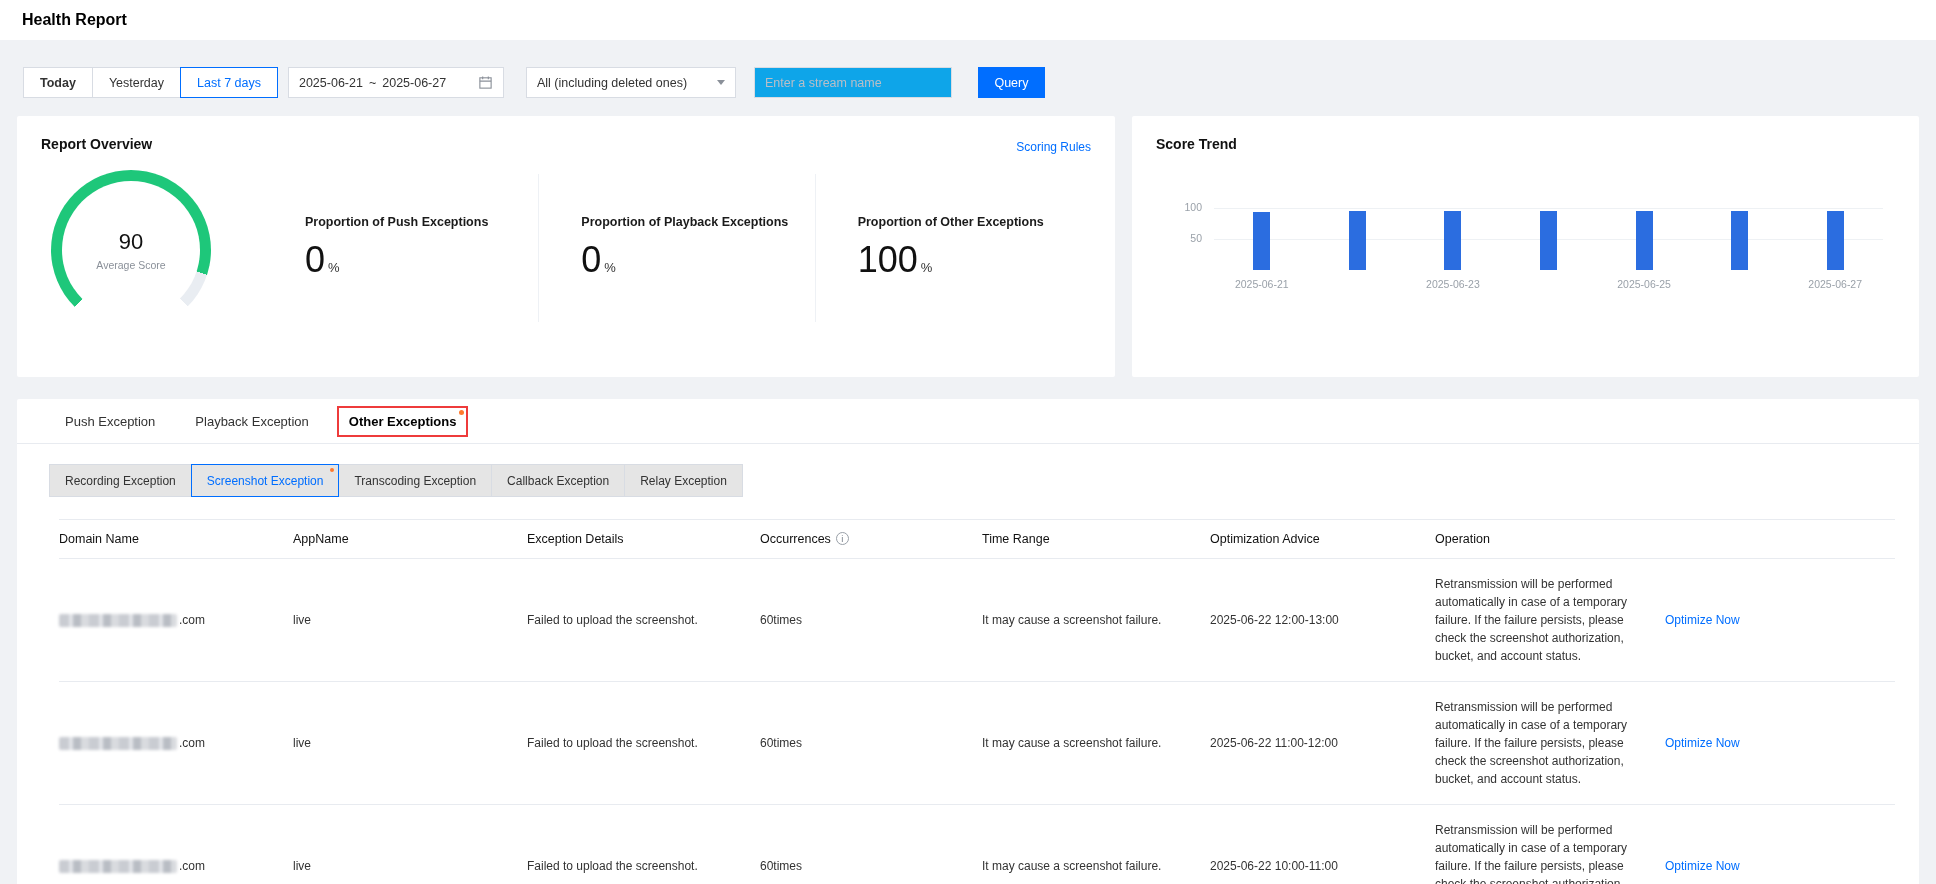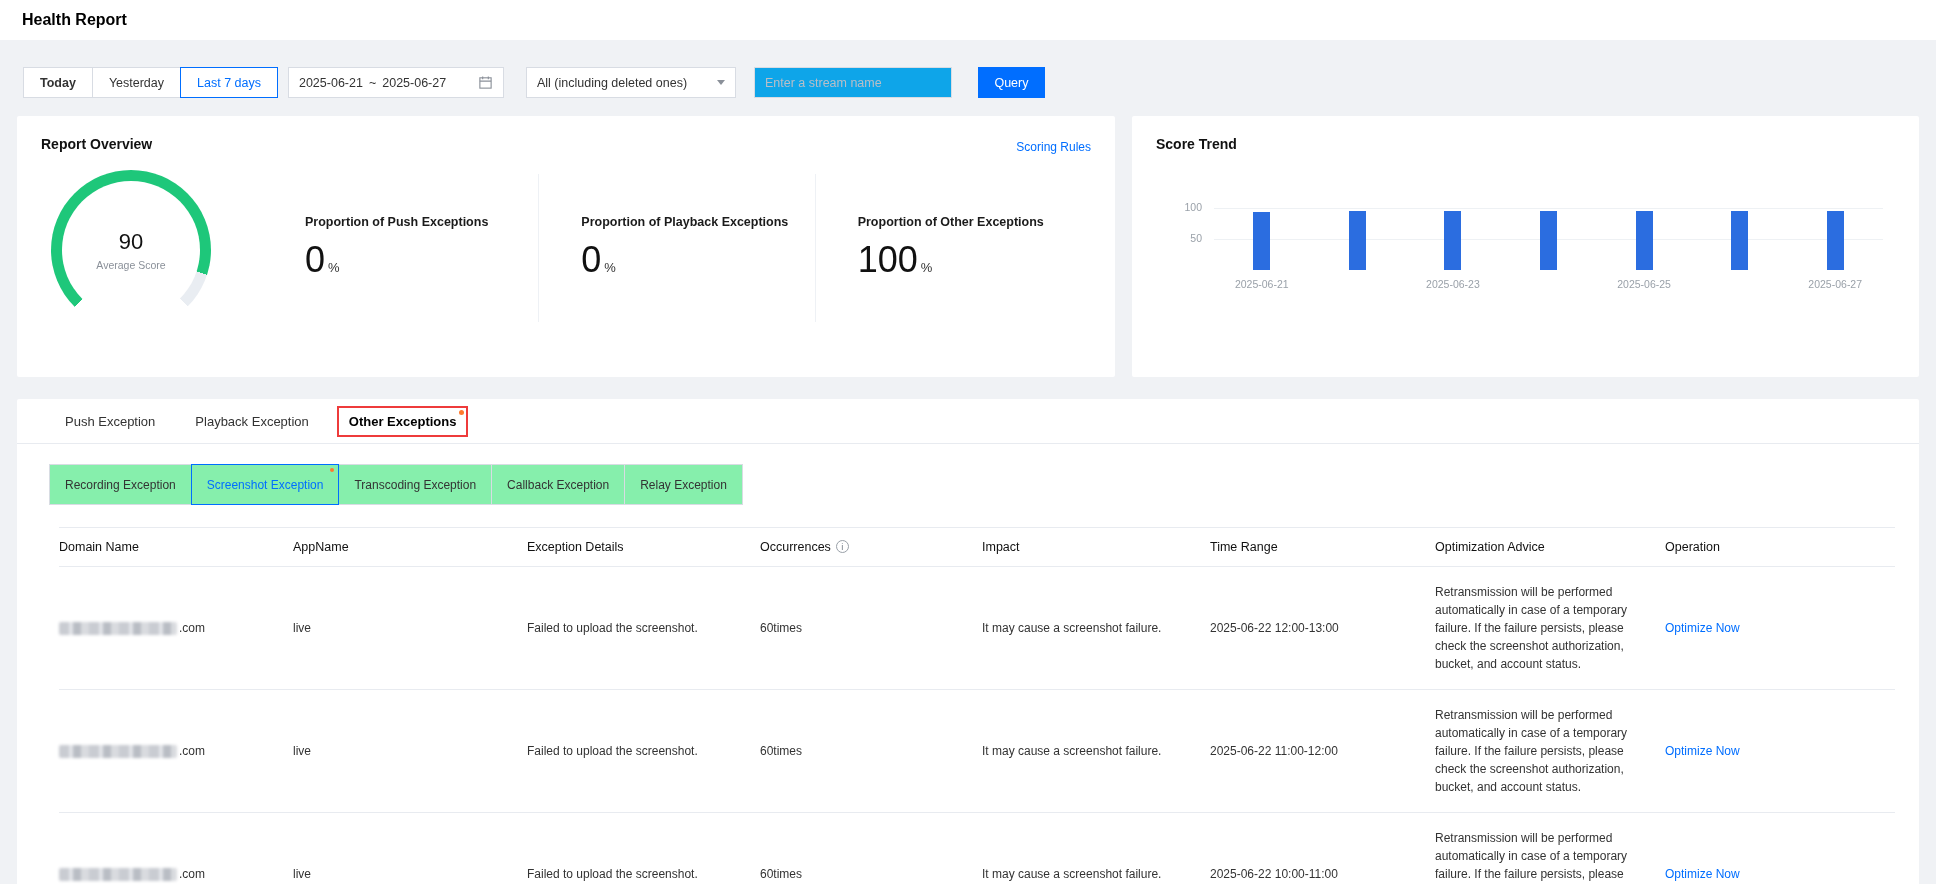--- a/index.html
+++ b/index.html
@@ -70,22 +70,22 @@
 
   
   .main-card { margin:22px 17px 0; background:#fff; height:532px; position:relative; }
   .tabs-bar { display:flex; align-items:center; gap:40px; height:45px; padding:0 48px; border-bottom:1px solid #e8ebf0; }
   .tab { font-size:13px; color:#333; position:relative; cursor:pointer; white-space:nowrap; }
   .tab.active .tab-label { font-weight:bold; color:#000; }
   .dot { position:absolute; top:-4px; right:-8px; width:5px; height:5px; border-radius:50%; background:var(--orange); }
   .annotation-box { position:absolute; top:-8px; bottom:-8px; left:-12px; right:-12px; border:2px solid var(--red); pointer-events:none; }
 
   .subtabs { display:flex; margin:20px 0 0 32px; }
-  .subtab { height:41px; padding:0 15px; display:flex; align-items:center; border:1px solid #d8dce3; margin-left:-1px;
-            background:#86efac; font-size:12px; color:#333; position:relative; cursor:pointer; white-space:nowrap; }
+  .subtab { height:33px; padding:0 15px; display:flex; align-items:center; border:1px solid #d8dce3; margin-left:-1px;
+            background:#e5e5e5; font-size:12px; color:#333; position:relative; cursor:pointer; white-space:nowrap; }
   .subtab:first-child { margin-left:0; }
   .subtab.active { color:var(--accent); border-color:var(--accent); z-index:1; }
   .subtab .dot { top:3px; right:4px; width:4px; height:4px; }
 
   .table { margin:22px 24px 0 42px; }
   .thead, .trow { display:grid; grid-template-columns:234px 234px 233px 222px 228px 225px 230px 1fr; }
   .thead { border-top:1px solid #e8ebf0; border-bottom:1px solid #e8ebf0; }
   .th { padding:12px 12px 12px 0; font-weight:normal; font-size:12.5px; color:#111; display:flex; align-items:flex-start; gap:5px; }
   .info-i { width:13px; height:13px; border:1px solid #99a0a8; border-radius:50%; font-size:9.5px; line-height:11px;
             color:#7a828c; text-align:center; display:inline-block; cursor:pointer; }
@@ -249,23 +249,20 @@
           <span>AppName</span>
         </div>
         <div class="th">
           <span>Exception Details</span>
         </div>
         <div class="th">
           <span>Occurrences</span>
           <span class="info-i">i</span>
         </div>
         <div class="th">
-          <span>Impact</span>
-        </div>
-        <div class="th">
           <span>Time Range</span>
         </div>
         <div class="th">
           <span>Optimization Advice</span>
         </div>
         <div class="th">
           <span>Operation</span>
         </div>
       </div>
     <div>

